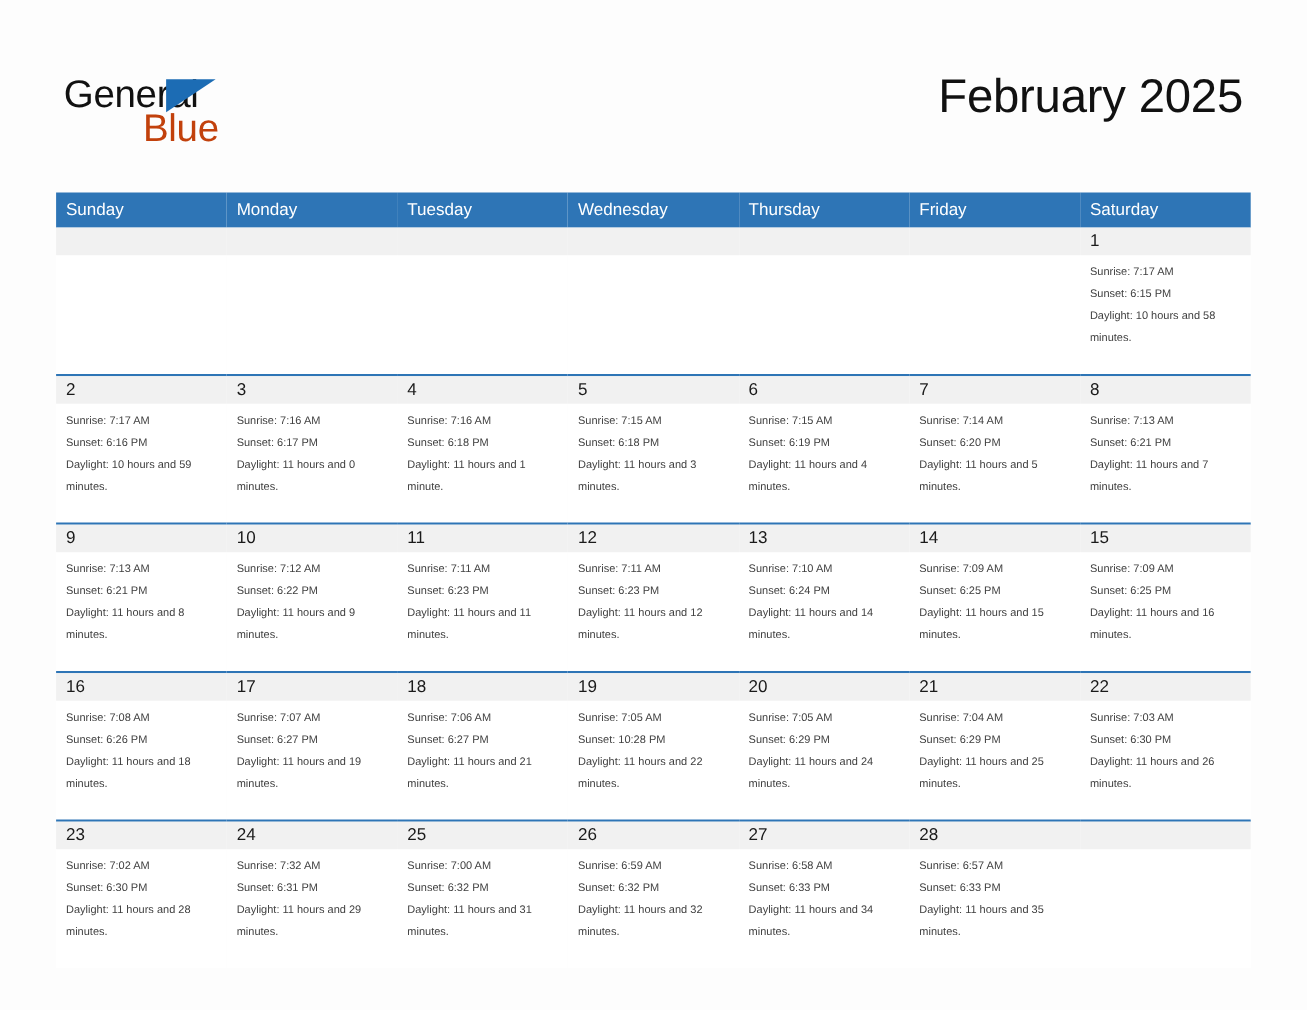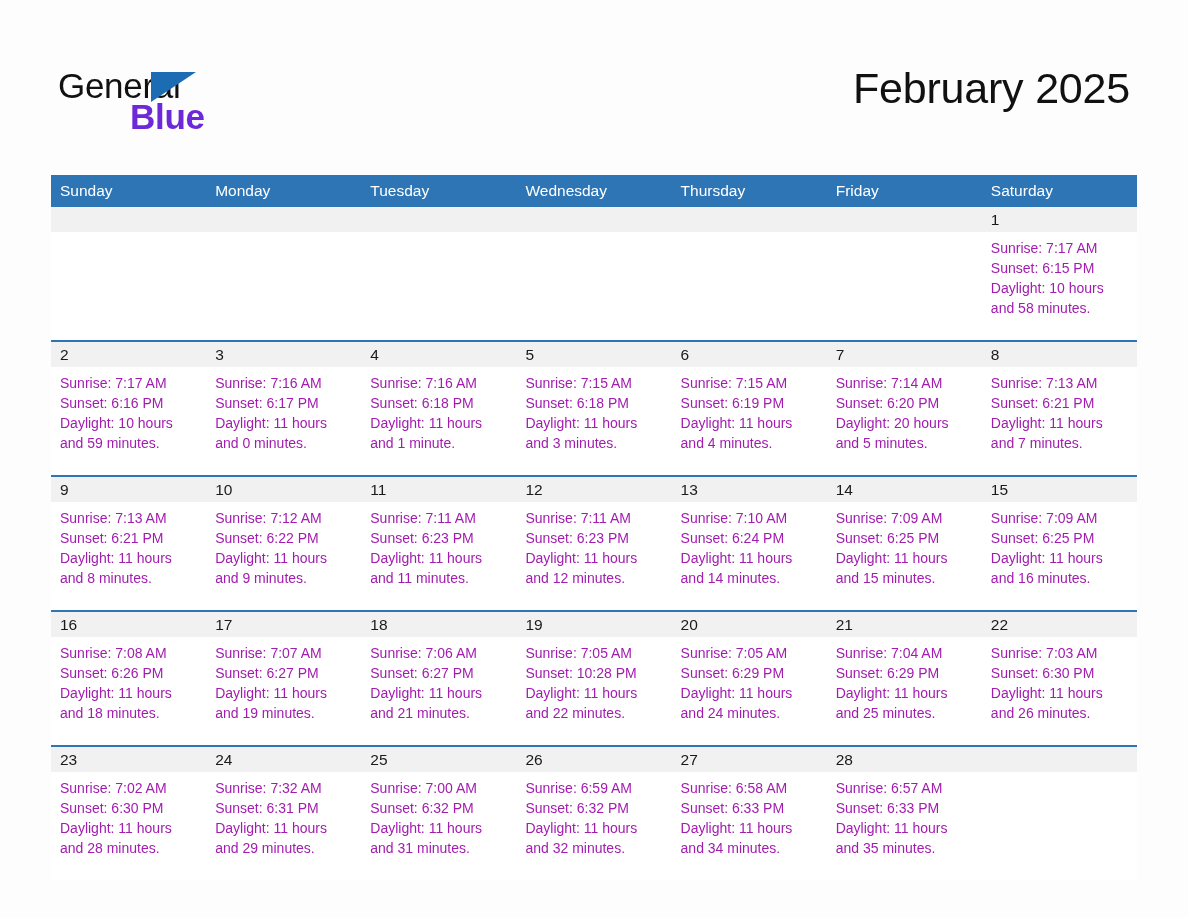--- a/index.html
+++ b/index.html
@@ -55,23 +55,23 @@
     width: 0;
     height: 0;
     border-left: 45px solid #1c6cb4;
     border-bottom: 30px solid transparent;
   }
   .logo-blue {
     position: absolute;
     left: 72px;
     top: 31px;
     font-size: 35px;
-    font-weight: 700;
+    font-weight: 400;
     letter-spacing: -0.3px;
-    color: #6d28d9;
+    color: #c2410c;
     line-height: 1;
   }
 
   .title-block {
     position: absolute;
     right: 58px;
     top: 48px;
     text-align: right;
   }
   .month-title {
@@ -128,23 +128,23 @@
     line-height: 25px;
     padding-left: 9px;
     font-size: 15.5px;
     color: #1a1a1a;
   }
   .daynum-band.empty {
     background: #f1f1f1;
   }
   .cell-body {
     padding: 6px 8px 0 9px;
-    font-size: 14px;
+    font-size: 10px;
     line-height: 20px;
-    color: #a21caf;
+    color: #404040;
   }
   .cell-body div {
     white-space: nowrap;
   }
   .cell-body .daylight {
     white-space: normal;
   }
   td.blank .daynum-band {
     background: #f1f1f1;
   }
@@ -271,21 +271,21 @@
                 <div class="daylight">Daylight: 11 hours and 4 minutes.</div>
               </div>
             </div>
           </td>
           <td>
             <div class="cell-inner">
               <div class="daynum-band">7</div>
               <div class="cell-body">
                 <div>Sunrise: 7:14 AM</div>
                 <div>Sunset: 6:20 PM</div>
-                <div class="daylight">Daylight: 20 hours and 5 minutes.</div>
+                <div class="daylight">Daylight: 11 hours and 5 minutes.</div>
               </div>
             </div>
           </td>
           <td>
             <div class="cell-inner">
               <div class="daynum-band">8</div>
               <div class="cell-body">
                 <div>Sunrise: 7:13 AM</div>
                 <div>Sunset: 6:21 PM</div>
                 <div class="daylight">Daylight: 11 hours and 7 minutes.</div>

